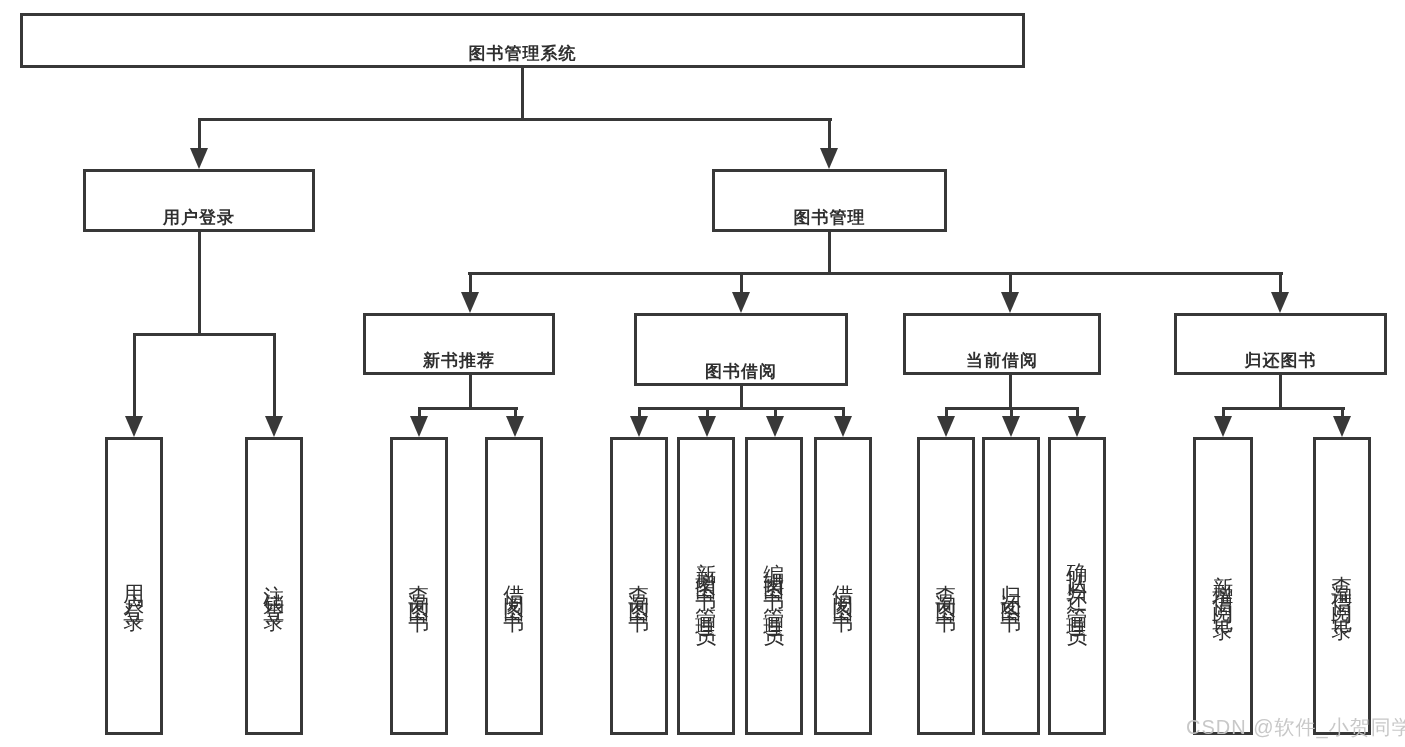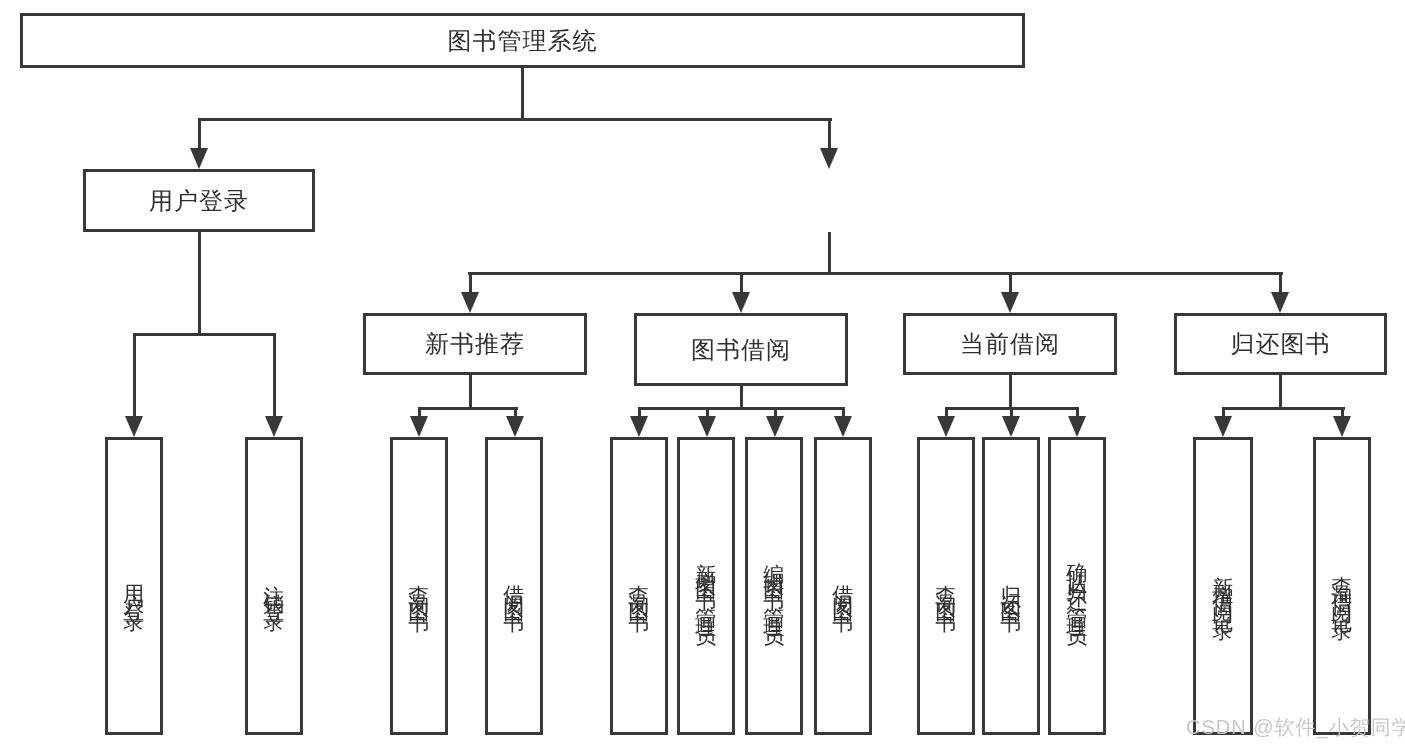--- a/index.html
+++ b/index.html
@@ -4,21 +4,21 @@
 <style>
   html,body{margin:0;padding:0;background:#fff;}
   .canvas{
     position:relative;width:1405px;height:747px;background:#ffffff;
     font-family:"Liberation Sans", sans-serif;overflow:hidden;
   }
   .node{
     position:absolute;box-sizing:border-box;border:3px solid #383838;background:#ffffff;
     display:flex;align-items:center;justify-content:center;color:#2f2f2f;z-index:2;
   }
-  .hnode{font-size:24px;letter-spacing:1px;font-weight:400;}
+  .hnode{font-size:17px;letter-spacing:1px;font-weight:700;align-items:flex-end;}
   .leaf .vtext{
     writing-mode:vertical-rl;text-orientation:mixed;
     font-size:21px;letter-spacing:9px;line-height:1.3;white-space:nowrap;
   }
   .vline{position:absolute;width:3px;background:#383838;z-index:1;}
   .hline{position:absolute;height:3px;background:#383838;z-index:1;}
   .ah{
     position:absolute;width:0;height:0;z-index:1;
     border-left:9px solid transparent;border-right:9px solid transparent;
     border-top:21px solid #383838;
@@ -40,46 +40,49 @@
   <div class="vline" style="left:521px;top:68px;height:53px"></div>
   <div class="hline" style="left:198px;top:118px;width:634px"></div>
   <div class="vline" style="left:198px;top:118px;height:33px"></div>
   <div class="ah" style="left:190px;top:148px"></div>
   <div class="vline" style="left:828px;top:118px;height:33px"></div>
   <div class="ah" style="left:820px;top:148px"></div>
 
   <div class="node hnode" style="left:83px;top:169px;width:232px;height:63px">
     <span>用户登录</span>
   </div>
+  <div class="node hnode" style="left:712px;top:169px;width:235px;height:63px">
+    <span>图书管理</span>
+  </div>
 
   <div class="vline" style="left:198px;top:232px;height:104px"></div>
   <div class="hline" style="left:133px;top:333px;width:143px"></div>
   <div class="vline" style="left:133px;top:333px;height:86px"></div>
   <div class="ah" style="left:125px;top:416px"></div>
   <div class="vline" style="left:273px;top:333px;height:86px"></div>
   <div class="ah" style="left:265px;top:416px"></div>
 
   <div class="vline" style="left:828px;top:232px;height:43px"></div>
   <div class="hline" style="left:468px;top:272px;width:815px"></div>
   <div class="vline" style="left:469px;top:272px;height:23px"></div>
   <div class="ah" style="left:461px;top:292px"></div>
   <div class="vline" style="left:740px;top:272px;height:23px"></div>
   <div class="ah" style="left:732px;top:292px"></div>
   <div class="vline" style="left:1009px;top:272px;height:23px"></div>
   <div class="ah" style="left:1001px;top:292px"></div>
   <div class="vline" style="left:1279px;top:272px;height:23px"></div>
   <div class="ah" style="left:1271px;top:292px"></div>
 
-  <div class="node hnode" style="left:363px;top:313px;width:224px;height:62px">
+  <div class="node hnode" style="left:363px;top:313px;width:192px;height:62px">
     <span>新书推荐</span>
   </div>
   <div class="node hnode" style="left:634px;top:313px;width:214px;height:73px">
     <span>图书借阅</span>
   </div>
-  <div class="node hnode" style="left:903px;top:313px;width:214px;height:62px">
+  <div class="node hnode" style="left:903px;top:313px;width:198px;height:62px">
     <span>当前借阅</span>
   </div>
   <div class="node hnode" style="left:1174px;top:313px;width:213px;height:62px">
     <span>归还图书</span>
   </div>
 
   <div class="vline" style="left:469px;top:375px;height:35px"></div>
   <div class="hline" style="left:418px;top:407px;width:100px"></div>
   <div class="vline" style="left:418px;top:407px;height:12px"></div>
   <div class="ah" style="left:410px;top:416px"></div>

